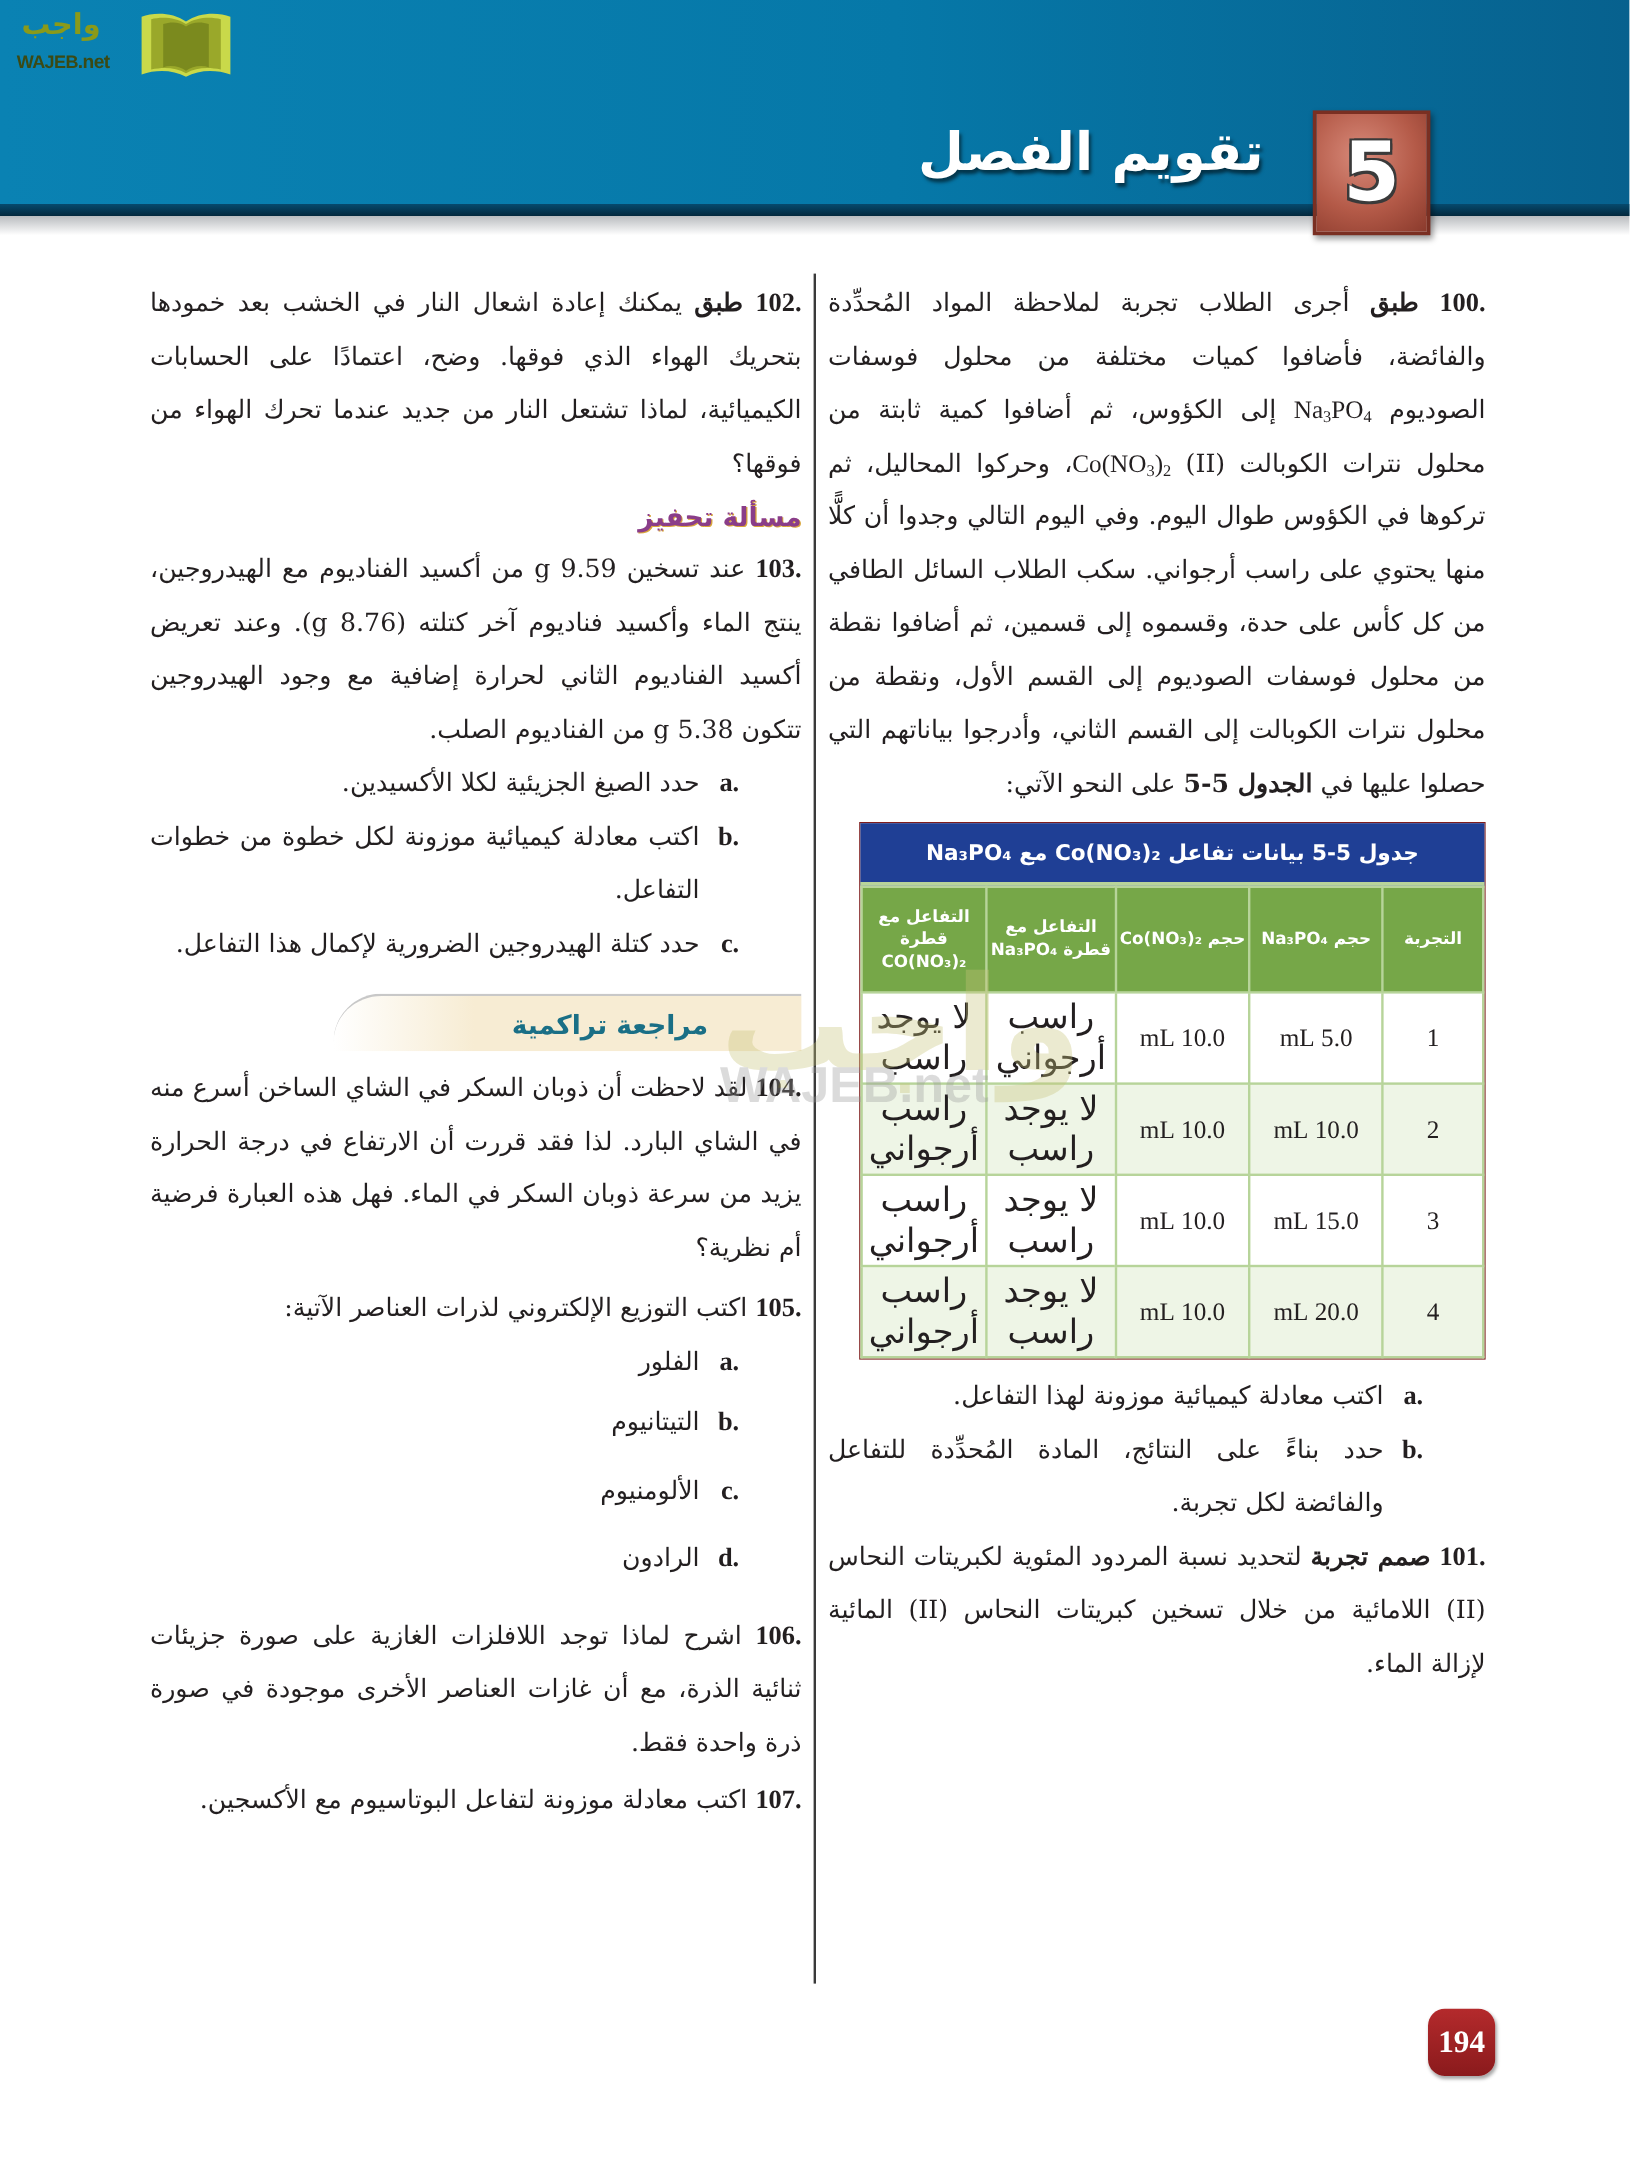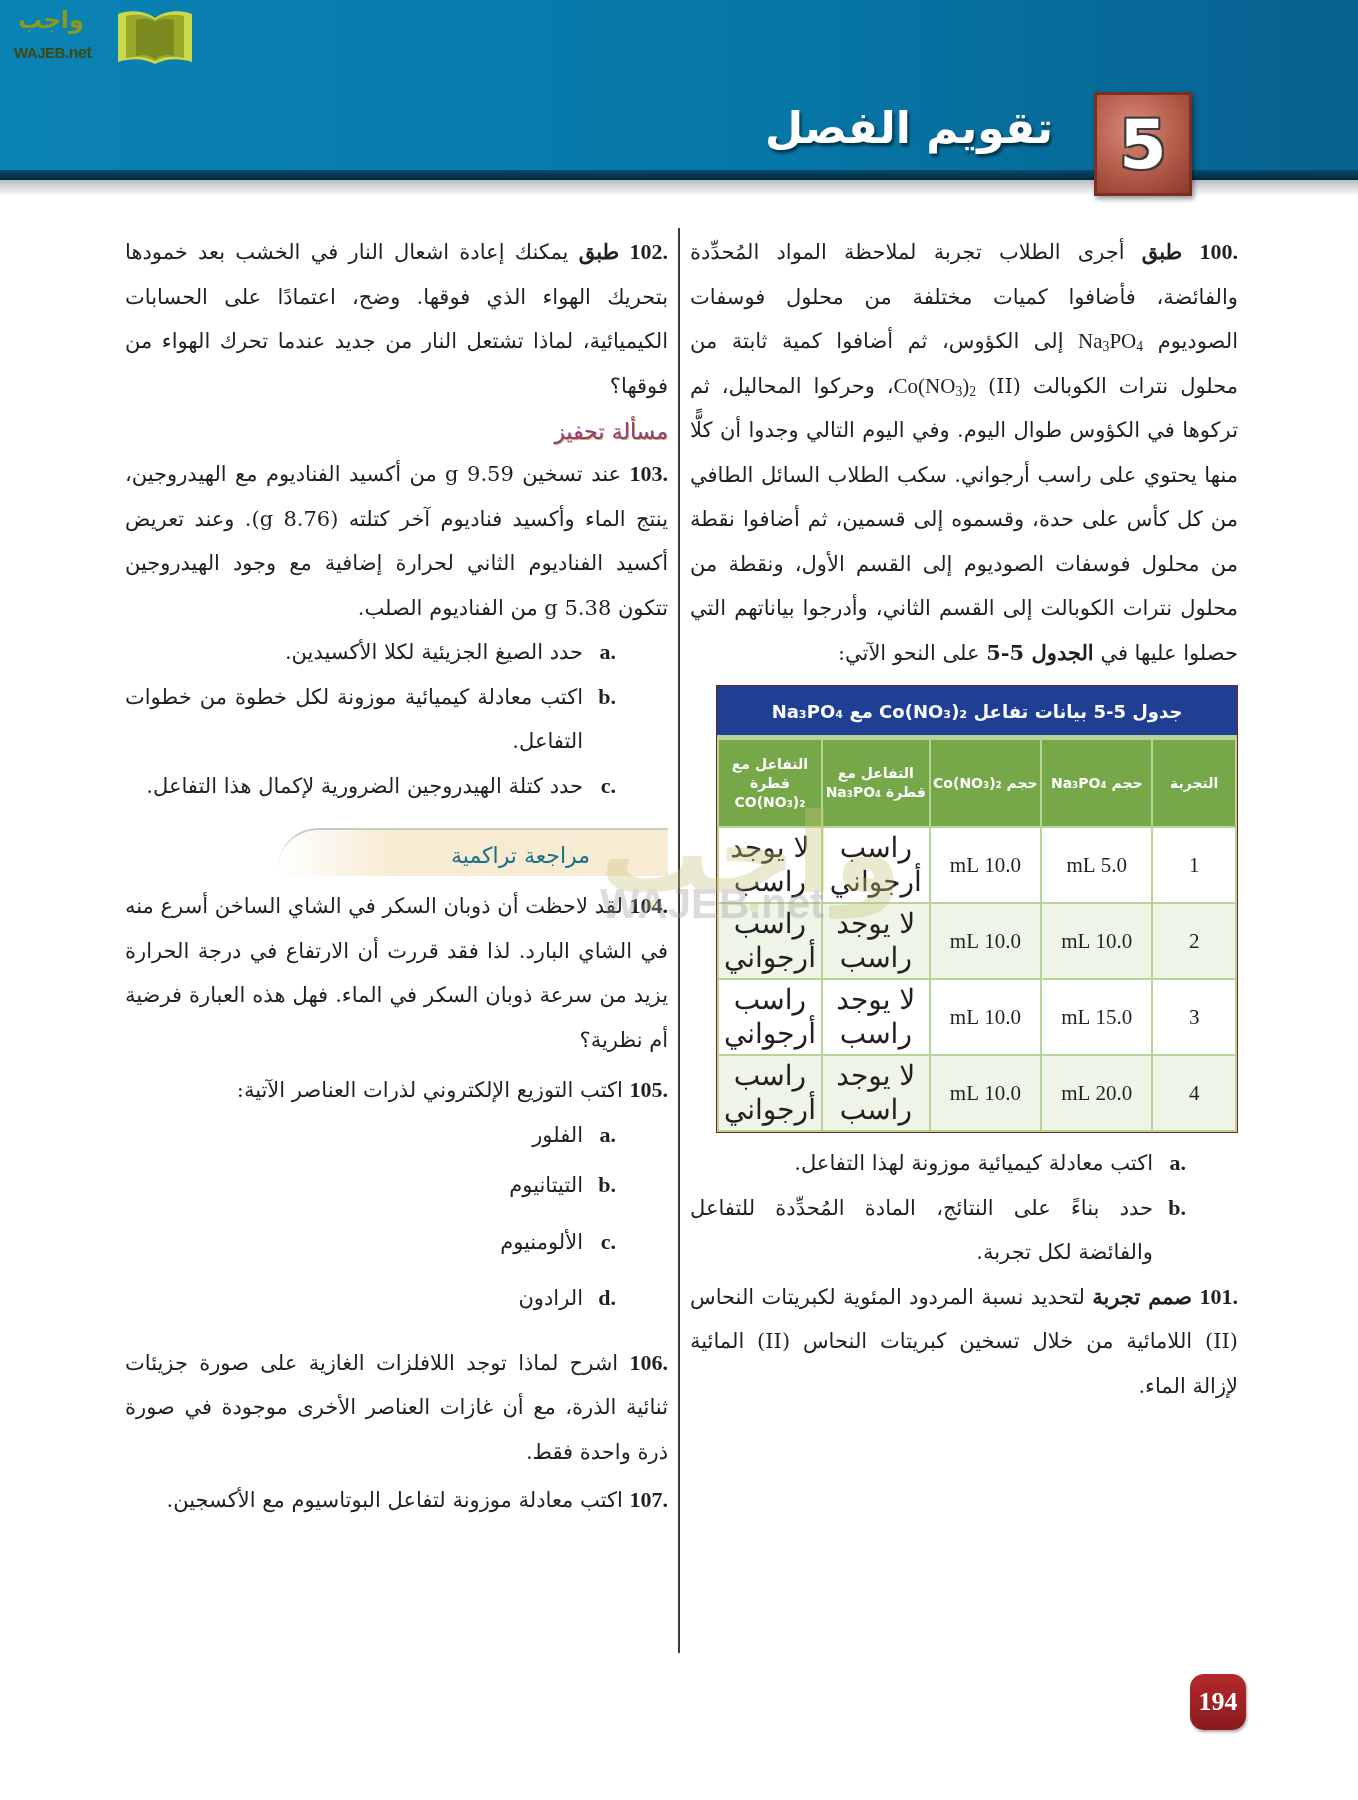--- a/index.html
+++ b/index.html
@@ -70,21 +70,21 @@
   }
   td {
     border: 2px solid #b7d49a; text-align: center; vertical-align: middle; height: 76px;
     font-size: 28px; line-height: 34px;
   }
   td.num { font-family: "Liberation Serif", serif; font-size: 21px; }
   tr.odd td { background: #ffffff; }
   tr.even td { background: #eef5e6; }
   col.c1 { width: 84px; } col.c2 { width: 112px; } col.c3 { width: 112px; } col.c4 { width: 108px; } col.c5 { width: 104px; }
 
-  .sec-head { font-family: "DejaVu Sans", sans-serif; font-weight: normal; font-size: 22px; line-height: 40px; }
+  .sec-head { font-family: "DejaVu Sans", sans-serif; font-weight: bold; font-size: 22px; line-height: 40px; }
   .sec-motivate { color: #8a3d89; text-shadow: 1px 1px 0 #d9a53a; margin: 4px 0 0 0; }
   .sec-review-wrap { position: relative; height: 62px; margin: 14px 0 0 0; }
   .sec-review-bg {
     position: absolute; right: 0; top: 6px; width: 390px; height: 48px;
     background: linear-gradient(90deg, rgba(248,238,214,0) 0%, #f7ecd3 30%, #f7ecd3 100%);
     border-top: 2px solid #c8c8c8; border-top-left-radius: 40px;
   }
   .sec-review { position: absolute; right: 78px; top: 14px; color: #1a6f86; }
 
   

